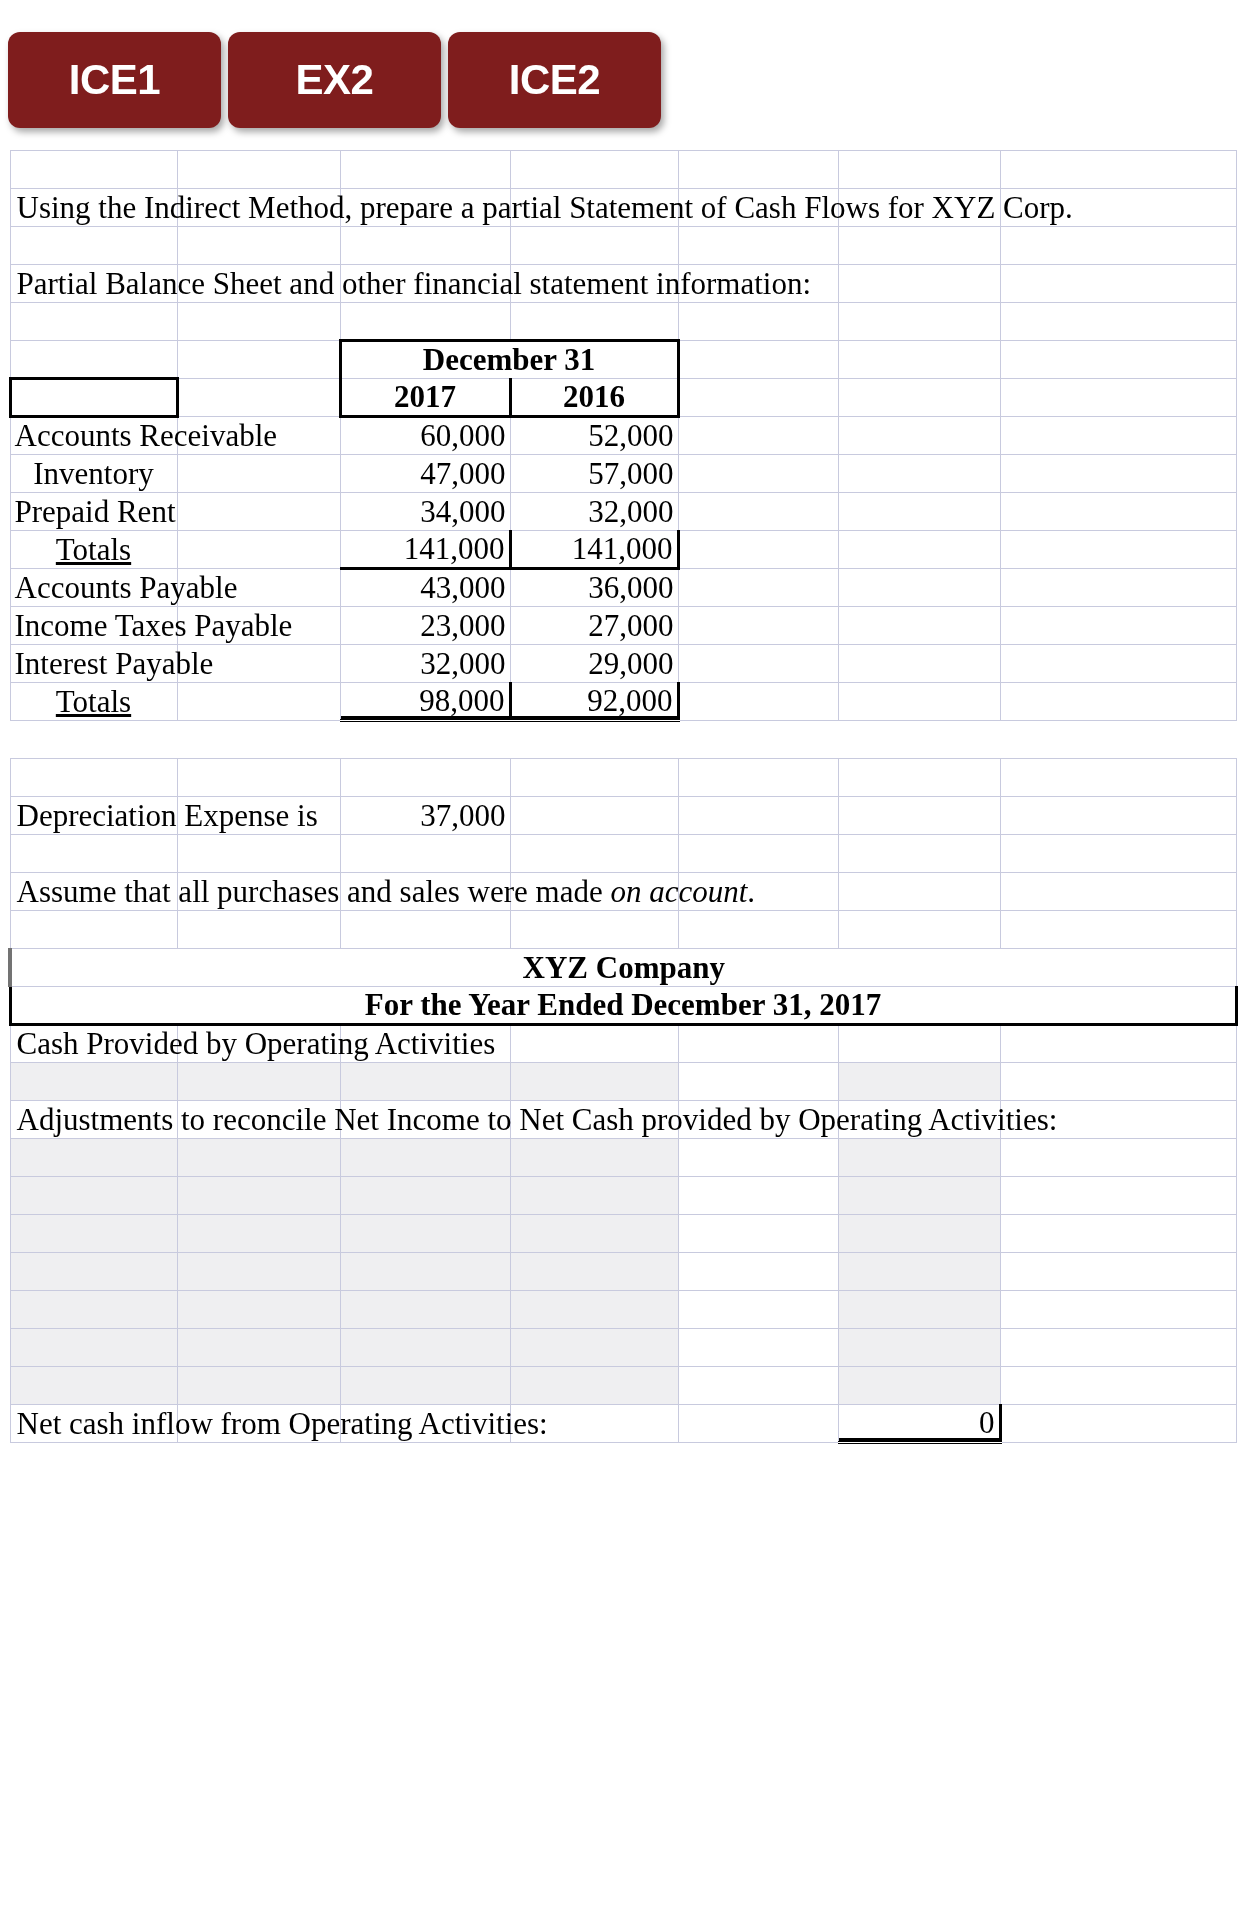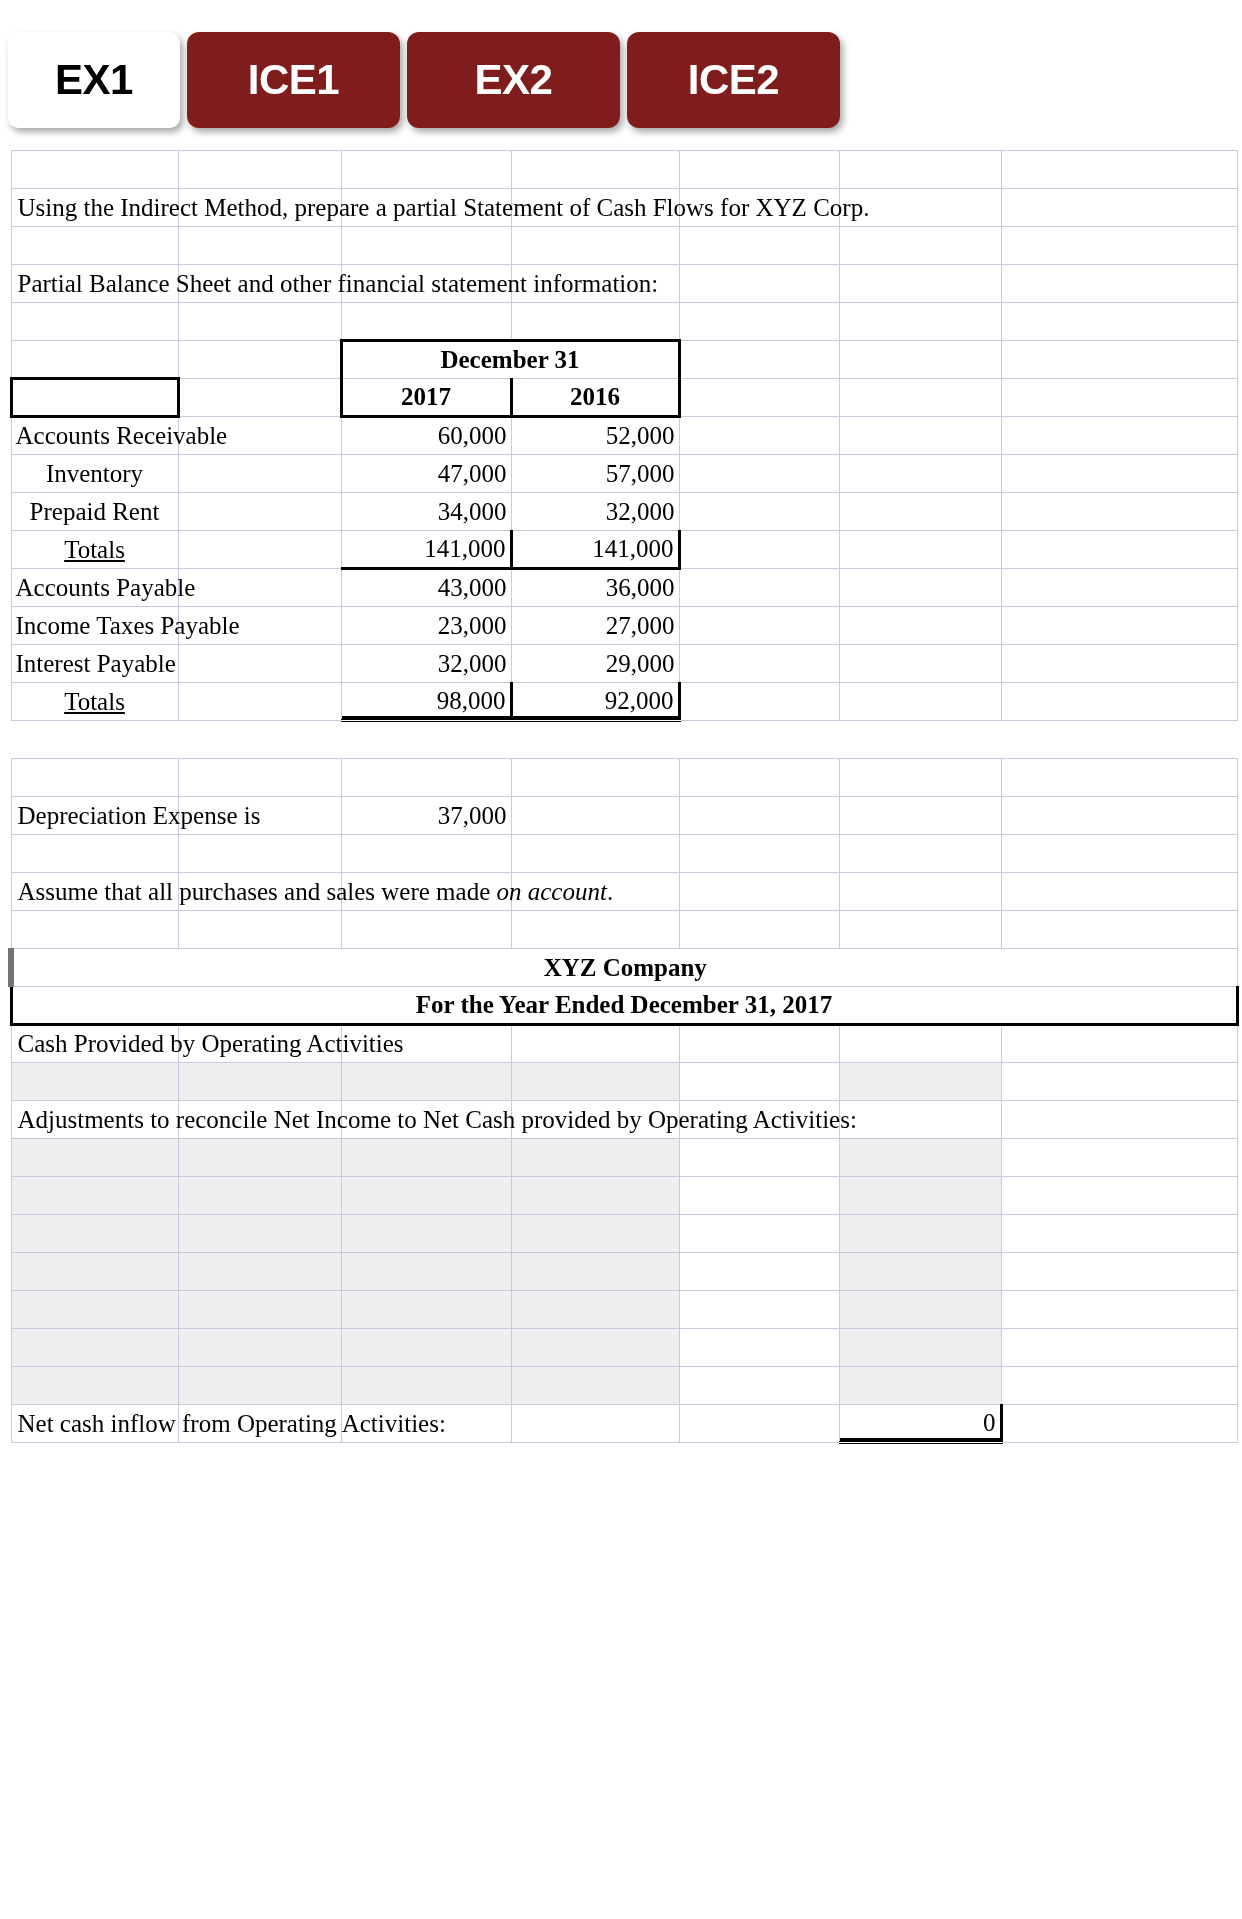--- a/index.html
+++ b/index.html
@@ -48,21 +48,21 @@
     color: #ffffff;
     width: 213px;
   }
 
   
   .sheet {
     margin: 22px 0 0 8px;
     width: 1226px;
     border-collapse: collapse;
     table-layout: fixed;
-    font-size: 25px;
+    font-size: 31px;
   }
   .sheet td {
     height: 38px;
     padding: 0 4px;
     border: 1px solid #c8cade;
     vertical-align: middle;
     white-space: nowrap;
     overflow: visible;
     background: #ffffff;
   }
@@ -107,29 +107,28 @@
   .bb-hv  { border-bottom: 3px solid #000 !important; }
   .bl-hv  { border-left: 3px solid #000 !important; }
   .br-hv  { border-right: 3px solid #000 !important; }
   .bb-dbl { border-bottom: 3px double #000 !important; box-shadow: inset 0 -7px 0 -4px #000; }
 
   
   .sh { background: #efeff1 !important; }
 
   
   .title-row td {
-    border-left: 6px solid #737373;
+    border-left: 4px solid #737373;
     border-right: 1px solid #c8cade;
   }
 </style>
 </head>
 <body>
 
 <div class="tabbar">
-  <div class="tab active">EX1</div>
   <div class="tab inactive">ICE1</div>
   <div class="tab inactive">EX2</div>
   <div class="tab inactive">ICE2</div>
 </div>
 
 <table class="sheet">
   <colgroup>
     <col class="cA">
       <col class="cB">
       <col class="cC">

